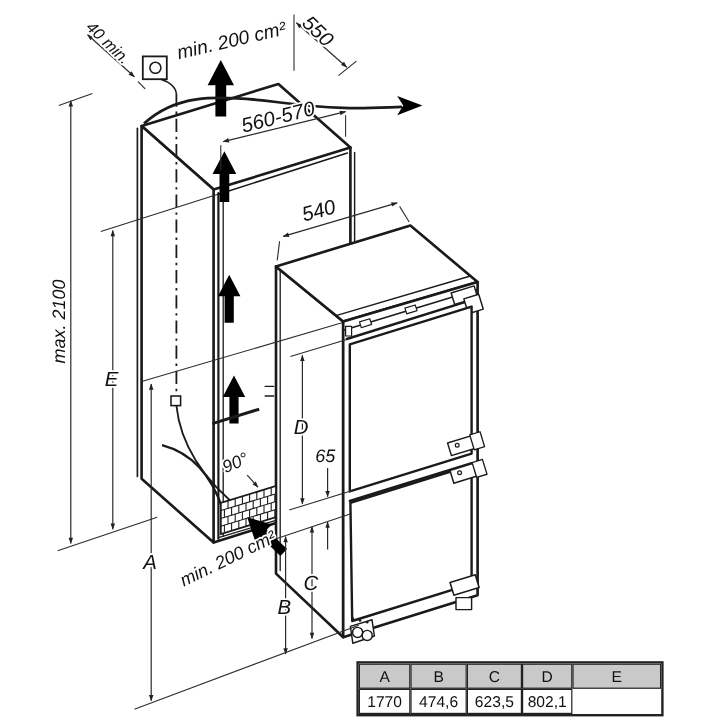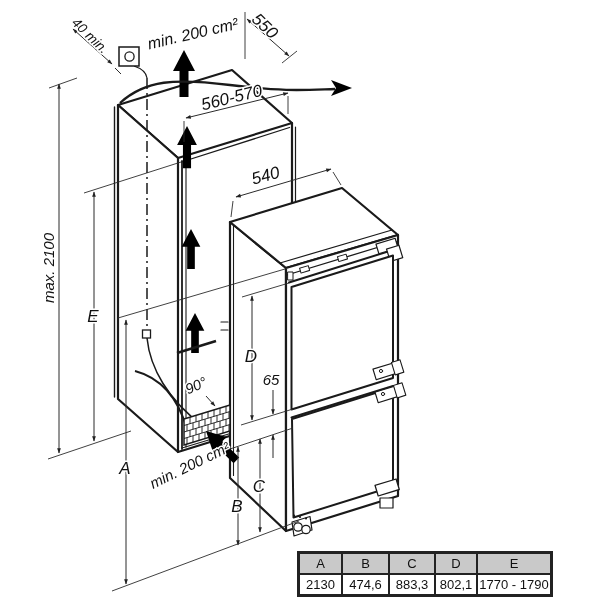--- a/index.html
+++ b/index.html
@@ -192,19 +192,18 @@
     <text class="dim" transform="translate(198,390) rotate(-24)" text-anchor="middle" font-size="14.5">90°</text>
   </g>
 </svg>
 
 <div class="tbl">
   <div class="c hd">A</div>
   <div class="c hd">B</div>
   <div class="c hd">C</div>
   <div class="c hd">D</div>
   <div class="c hd">E</div>
-  <div class="c">2130</div>
+  <div class="c">1770</div>
   <div class="c">474,6</div>
-  <div class="c">883,3</div>
+  <div class="c">623,5</div>
   <div class="c">802,1</div>
-  <div class="c">1770 - 1790</div>
 </div>
 </div>
 
 </body></html>

